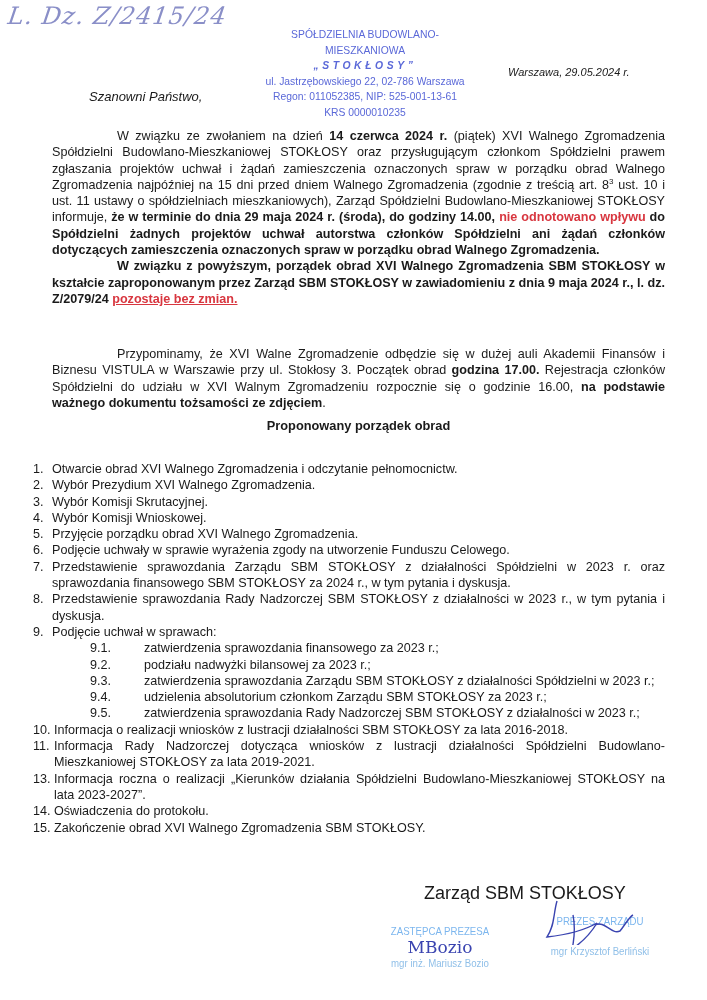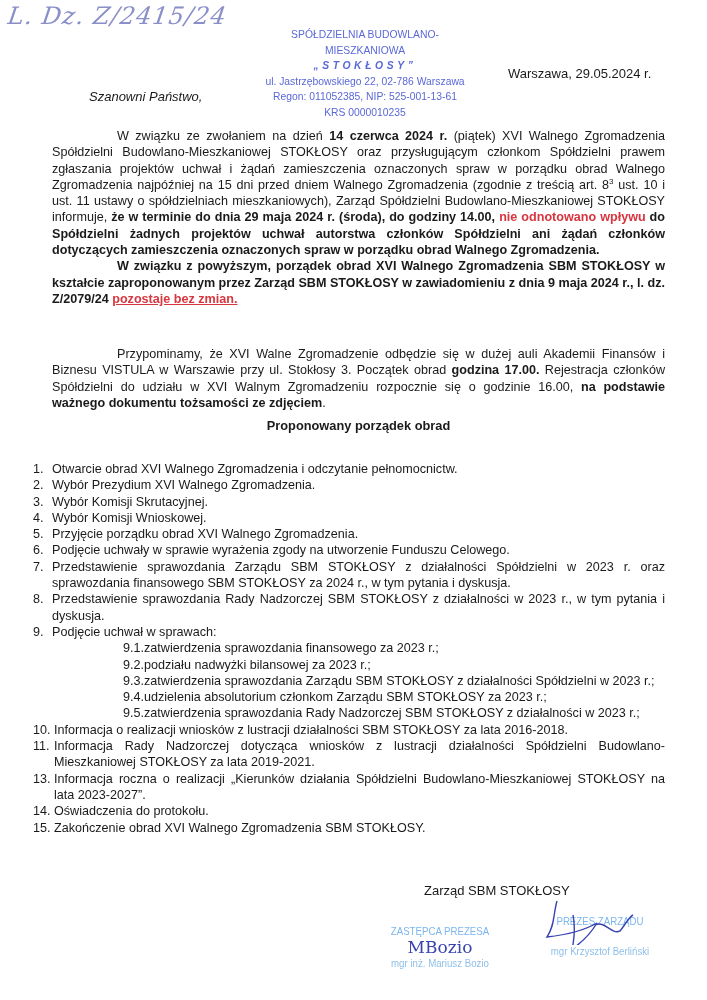--- a/index.html
+++ b/index.html
@@ -5,38 +5,38 @@
   html, body { margin: 0; padding: 0; background: #ffffff; }
   body { width: 707px; height: 1000px; position: relative; overflow: hidden;
          font-family: "Liberation Sans", sans-serif; color: #1a1a1a; }
   .abs { position: absolute; }
   .handwritten-ref { left: 8px; top: 2px; font-family: "DejaVu Serif", serif; font-style: italic;
          font-size: 24px; color: #8a8fc8; letter-spacing: 1px; transform: skewX(-8deg); font-weight: 300; }
   .stamp { left: 240px; top: 27px; width: 250px; text-align: center; color: #5a68d8;
            font-size: 11.5px; line-height: 15.5px; transform: scaleX(0.9); }
   .stamp .l1 { font-weight: normal; }
   .stamp .l2 { font-style: italic; font-weight: bold; letter-spacing: 4px; }
-  .city-date { left: 508px; top: 66px; font-size: 13px; }
+  .city-date { left: 508px; top: 66px; font-size: 11px; font-style: italic; }
   .salutation { left: 89px; top: 89px; font-size: 13px; font-style: italic; text-align: center; }
   .body { left: 52px; width: 613px; font-size: 12.6px; line-height: 16.3px; text-align: justify; }
   .body p { margin: 0; text-indent: 65px; }
   .red { color: #d8363f; }
   .red-u { color: #d8363f; text-decoration: underline; }
   .p1 { top: 128px; }
   .p2 { top: 346px; }
   .agenda-title { left: 52px; width: 613px; top: 418px; text-align: center; font-weight: bold;
                   font-size: 12.8px; line-height: 16.5px; }
   .agenda { left: 33px; top: 461px; width: 632px; font-size: 12.6px; line-height: 16.3px; }
   .item { display: flex; text-align: justify; }
   .num { width: 19px; flex-shrink: 0; }
   .num.w2 { width: 21px; }
   .txt { flex: 1; }
   .sub { display: flex; padding-left: 57px; }
-  .subnum { width: 54px; flex-shrink: 0; text-align: right; }
-  .board { left: 424px; top: 883px; font-size: 13px; }
+  .subnum { width: 54px; flex-shrink: 0; }
+  .board { left: 424px; top: 883px; font-size: 18px; }
   .sig-stamp { color: #7cb6ee; font-size: 11px; text-align: center; transform: scaleX(0.88); }
   .sig1 { left: 365px; top: 925px; width: 150px; }
   .sig2 { left: 525px; top: 915px; width: 150px; }
   .sig-scrawl { font-family: "DejaVu Serif", serif; color: #3a44b0; font-size: 17px; line-height: 20px; }
   .sig-name { color: #8fbfe8; }
 </style>
 </head>
 <body>
 
 <div class="abs handwritten-ref">L. Dz. Z/2415/24</div>

